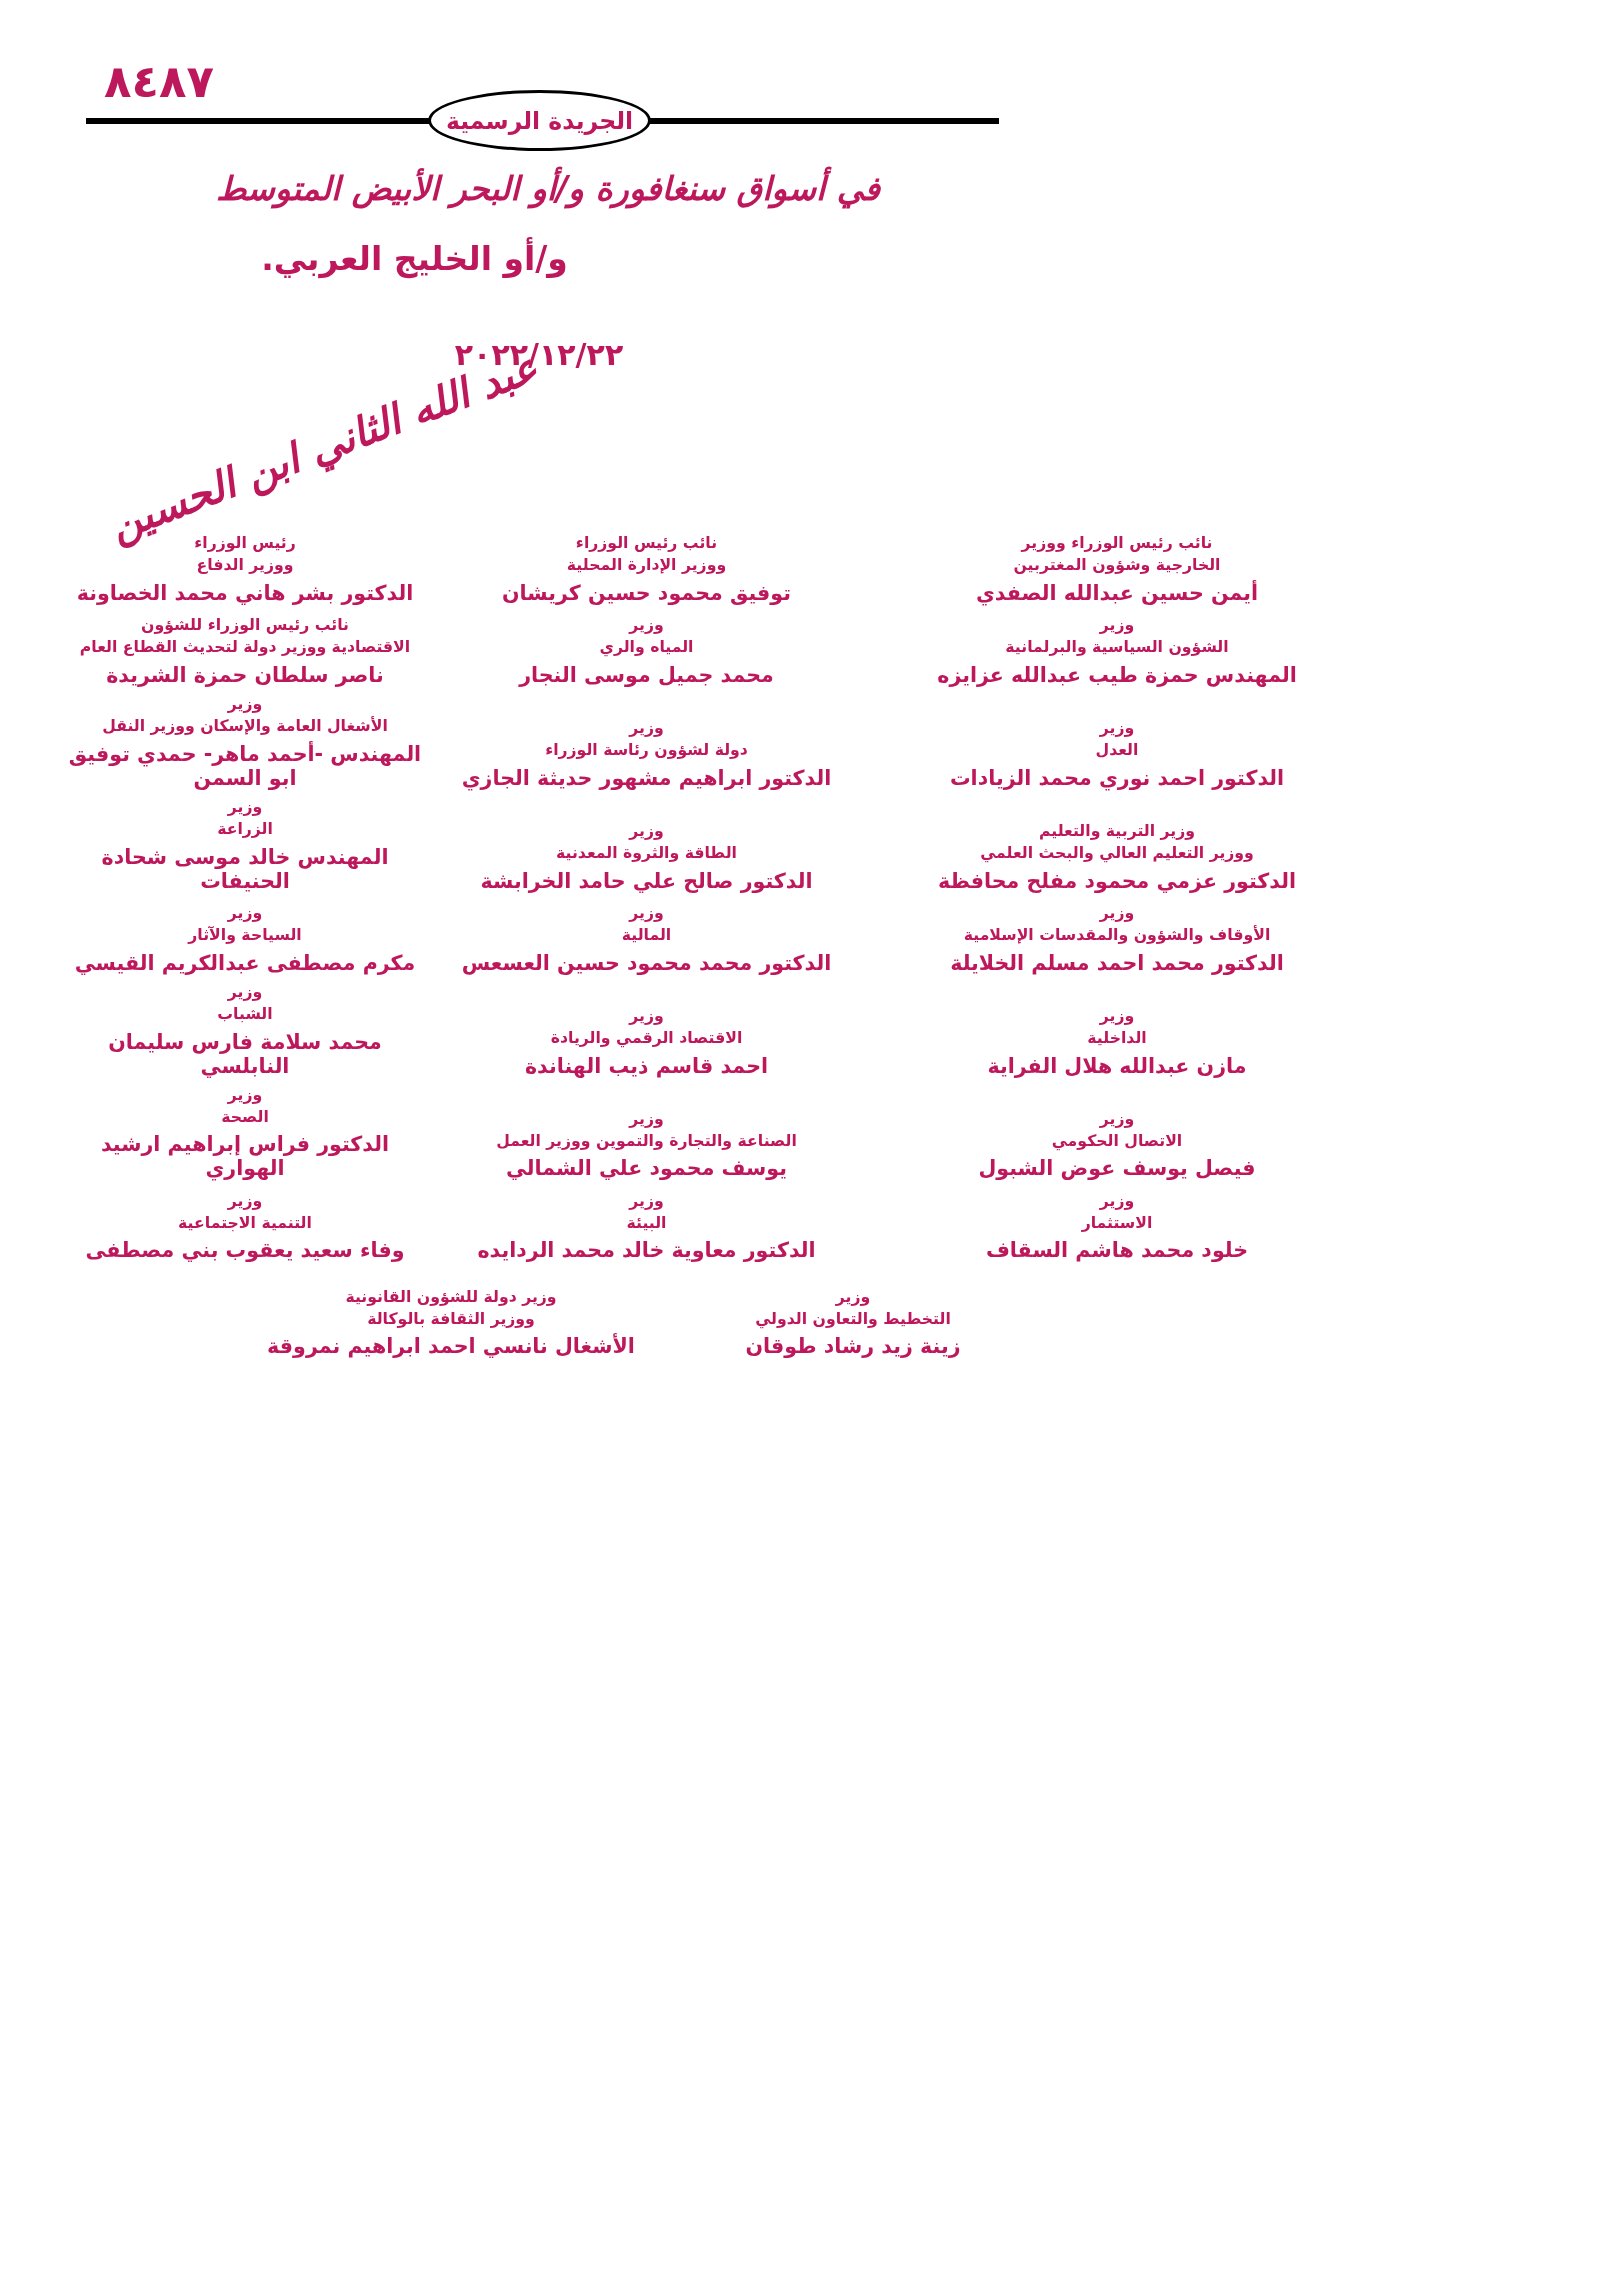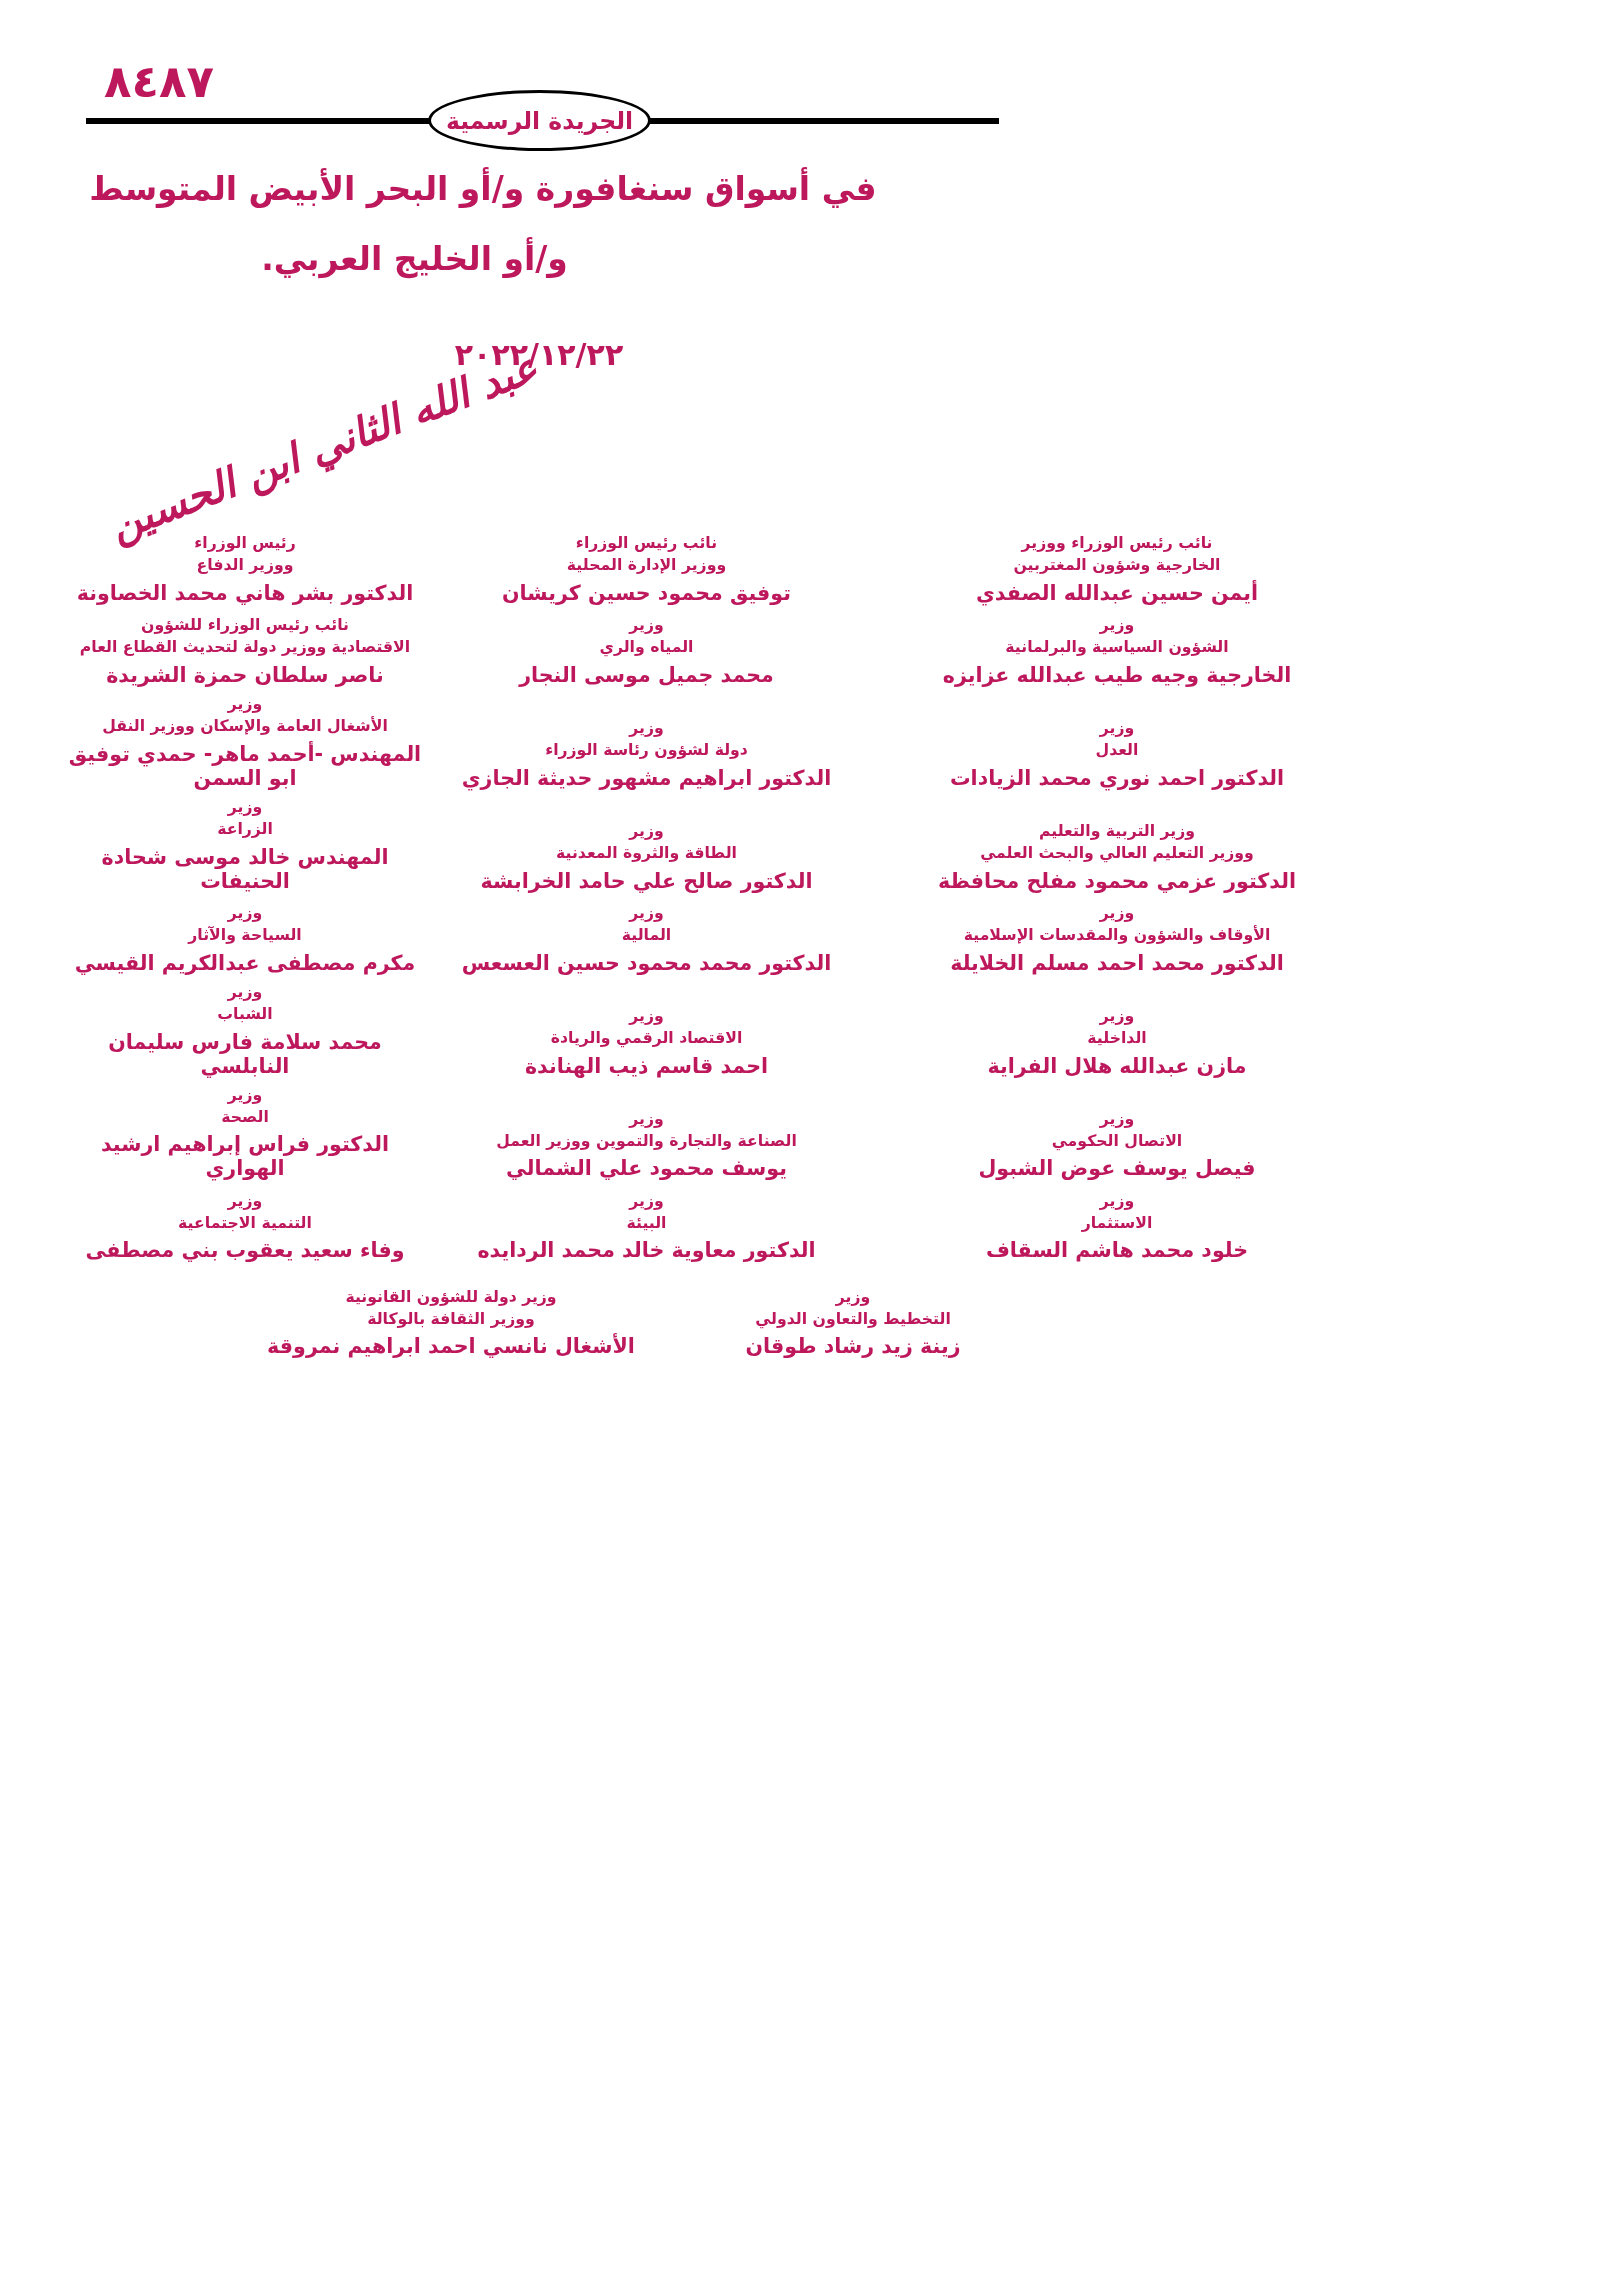--- a/index.html
+++ b/index.html
@@ -17,21 +17,21 @@
     position:absolute; top:118px; left:86px; width:913px; height:5.9px; background:#000;
   }
   .gazette-oval {
     position:absolute; top:90px; left:428px; width:223px; height:61px;
     background:#fff; border:3.9px solid #000; border-radius:50%;
     display:flex; align-items:center; justify-content:center;
   }
   .gazette-title { font-size:23.5px; font-weight:bold; }
   .body-line-1 {
     position:absolute; top:169px; left:86px; width:794px;
-    text-align:center; font-size:33px; font-weight:bold;
+    font-size:33px; font-weight:bold;font-style:italic;
   }
   .body-line-2 {
     position:absolute; top:239px; left:86px; width:657px;
     text-align:center; font-size:33px; font-weight:bold;
   }
   .doc-date {
     position:absolute; top:337px; left:294px; width:490px;
     text-align:center; font-size:30px; font-weight:bold; letter-spacing:2px;
   }
   .signature {
@@ -89,21 +89,21 @@
           <div class="m-name">توفيق محمود حسين كريشان</div>
         </div>
         <div class="cell">
           <div class="m-title">رئيس الوزراء
 ووزير الدفاع</div>
           <div class="m-name">الدكتور بشر هاني محمد الخصاونة</div>
         </div>
         <div class="cell">
           <div class="m-title">وزير
 الشؤون السياسية والبرلمانية</div>
-          <div class="m-name">الخارجية وجيه طيب عبدالله عزايزه</div>
+          <div class="m-name">المهندس حمزة طيب عبدالله عزايزه</div>
         </div>
         <div class="cell">
           <div class="m-title">وزير
 المياه والري</div>
           <div class="m-name">محمد جميل موسى النجار</div>
         </div>
         <div class="cell">
           <div class="m-title">نائب رئيس الوزراء للشؤون
 الاقتصادية ووزير دولة لتحديث القطاع العام</div>
           <div class="m-name">ناصر سلطان حمزة الشريدة</div>

